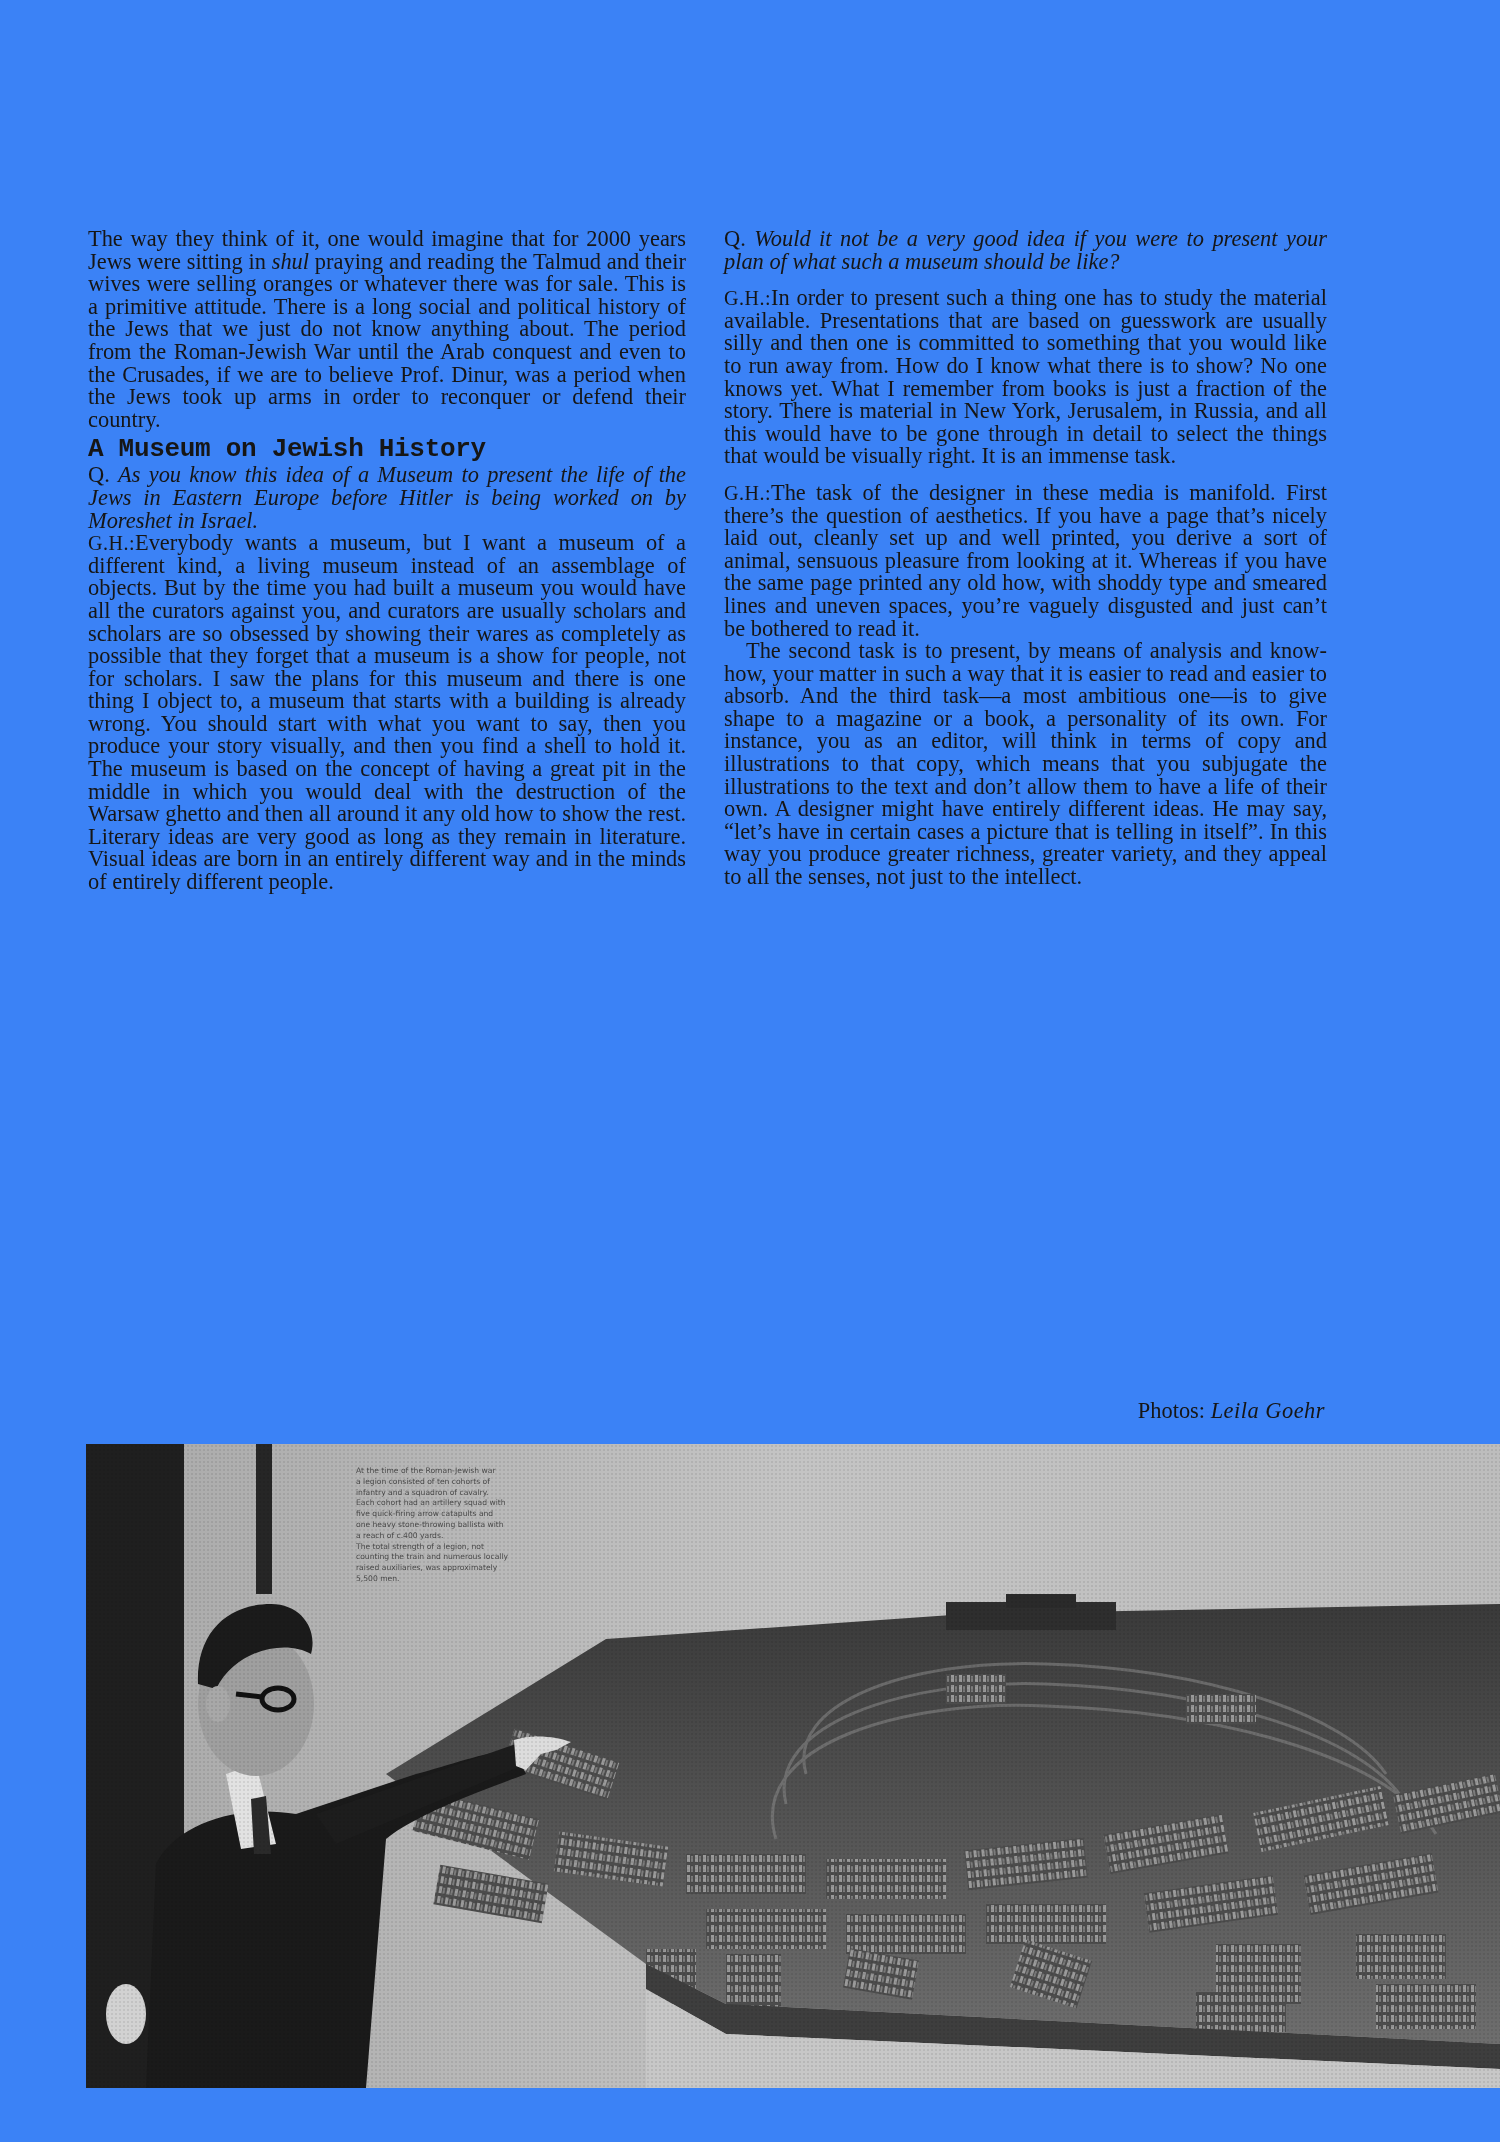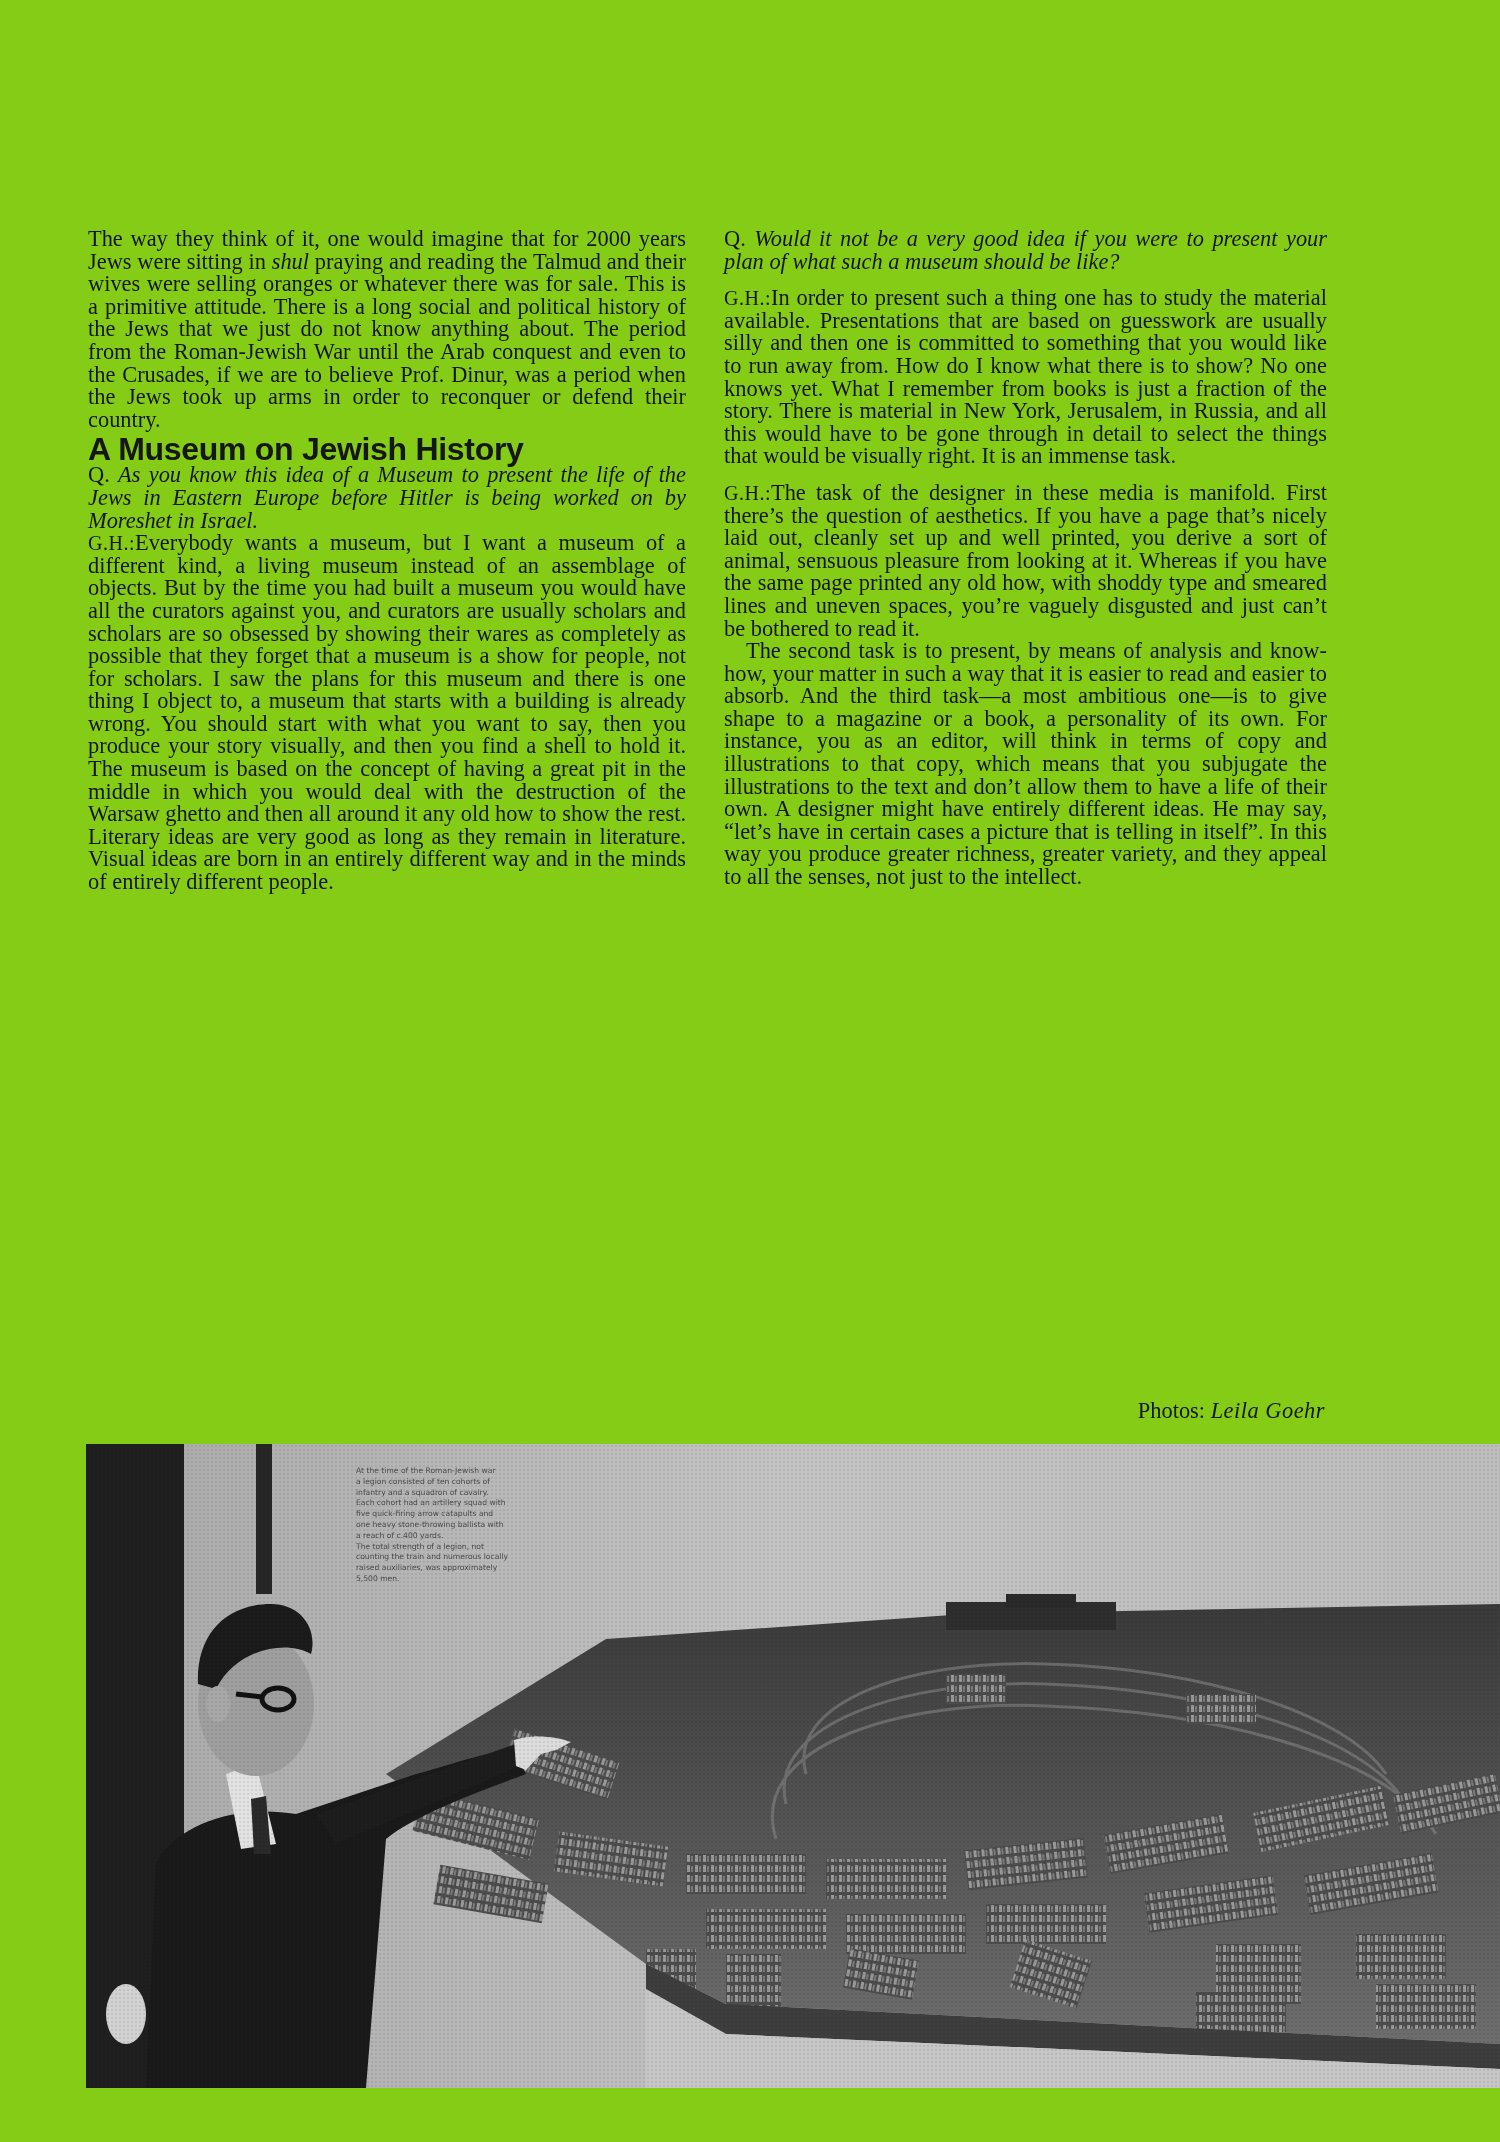--- a/index.html
+++ b/index.html
@@ -1,28 +1,28 @@
 <!DOCTYPE html>
 <html><head>
   <meta charset="utf-8">
   <style>
     html, body { margin: 0; padding: 0; background: #ffffff; }
     body { width: 1500px; height: 2142px; position: relative; overflow: hidden; color: #161616; }
-    .page { position: absolute; left: 0; top: 0; width: 1500px; height: 2142px; background: #84cc16; }
+    .page { position: absolute; left: 0; top: 0; width: 1500px; height: 2142px; background: #3b82f6; }
     .col { position: absolute; top: 228px; font-family: "Liberation Serif", "DejaVu Serif", serif; font-size: 22.4px; line-height: 22.6px; text-align: justify; hyphens: manual; }
     .col-left { left: 88px; width: 598px; }
     .col-right { left: 724px; width: 603px; }
     .col p { margin: 0; }
     .indent { text-indent: 22px; }
     .gap { margin-top: 14px !important; }
     .q-label { font-style: normal; }
     .q-text { font-style: italic; }
     .speaker { font-variant: small-caps; font-size: 20px; letter-spacing: 0.5px; margin-right: 0; }
     .em { font-style: italic; }
-    .heading { font-family: Liberation Sans, sans-serif; font-weight: bold; font-size: 32px; line-height: 30px; margin: 3px 0 0 0 !important; letter-spacing: -0.3px; }
+    .heading { font-family: Liberation Mono, monospace; font-weight: bold; font-size: 26px; line-height: 30px; margin: 3px 0 0 0 !important; letter-spacing: -0.3px; }
     .credit { position: absolute; top: 1398px; right: 175px; font-family: "Liberation Serif", "DejaVu Serif", serif; font-size: 22.4px; margin-left: 32px; }
     .credit .name { font-style: italic; letter-spacing: 0.5px; }
 
     
     .photo { position: absolute; left: 86px; top: 1444px; width: 1414px; height: 644px; overflow: hidden; background: #b9b9b9; }
     .photo svg { position: absolute; left: 0; top: 0; }
     .wall-text { position: absolute; left: 270px; top: 22px; width: 195px; font-family: "DejaVu Sans", "Liberation Sans", sans-serif; font-size: 7.6px; line-height: 10.8px; color: #4a4a4a; filter: blur(0.4px); }
     .wall-text p { margin: 0; }
     .grain { position: absolute; inset: 0; background-image: radial-gradient(rgba(0,0,0,0.08) 1px, transparent 1.2px); background-size: 4px 4px; pointer-events: none; }
   </style>

